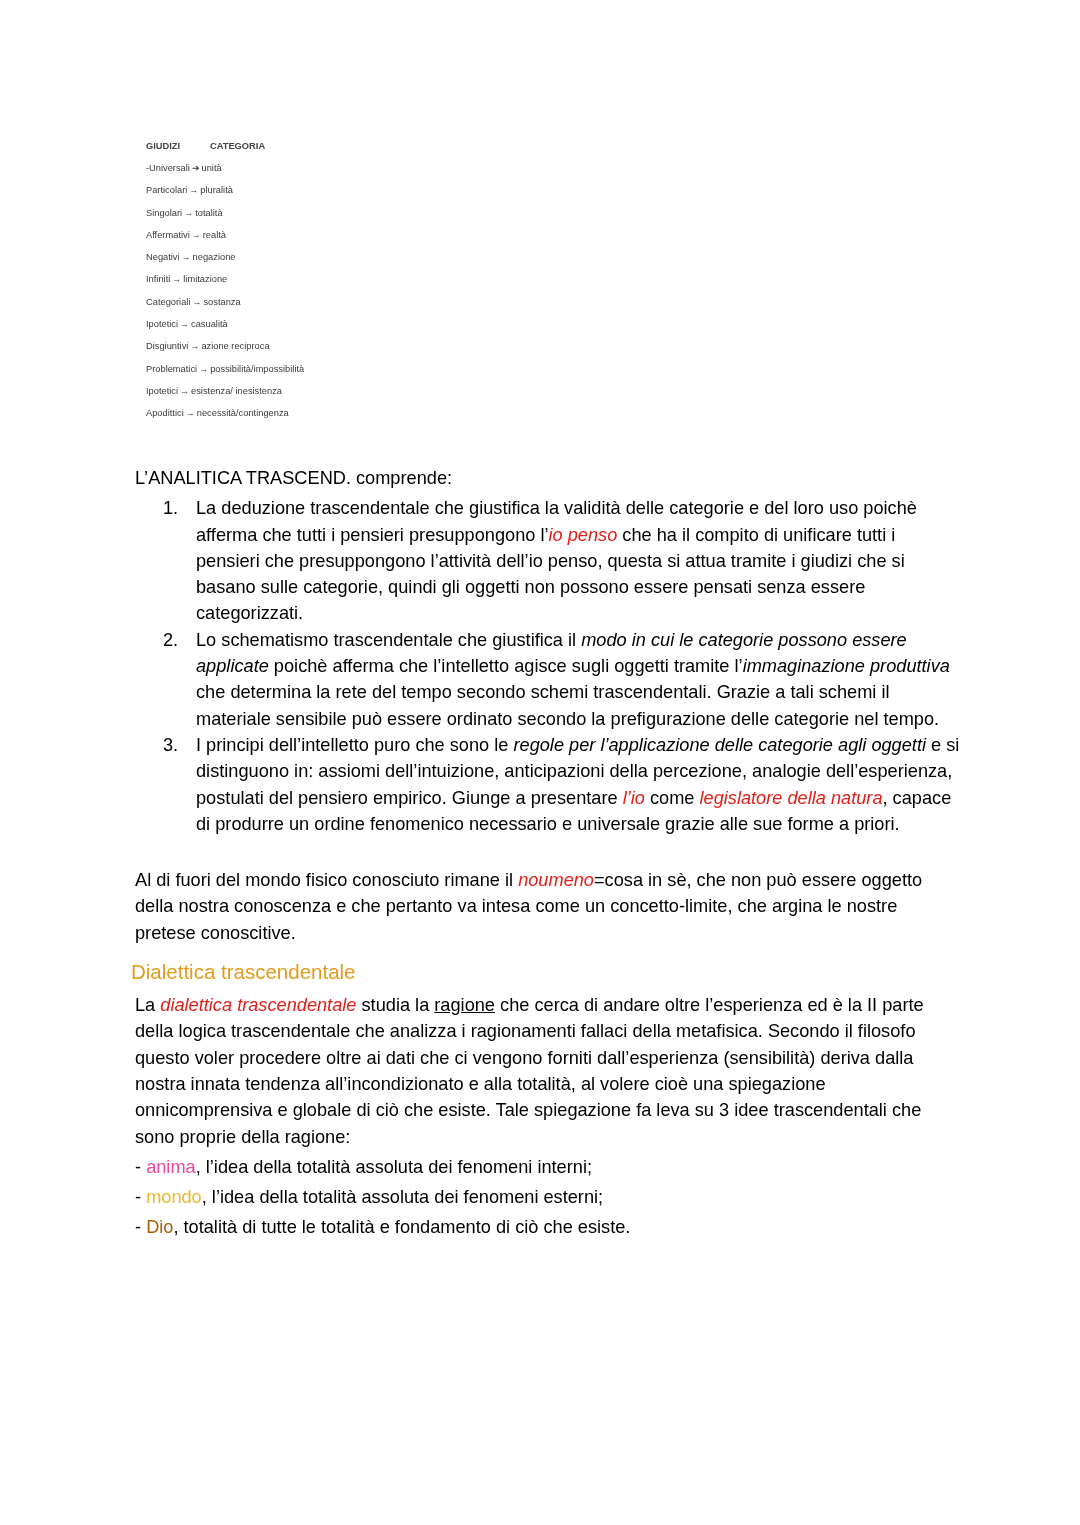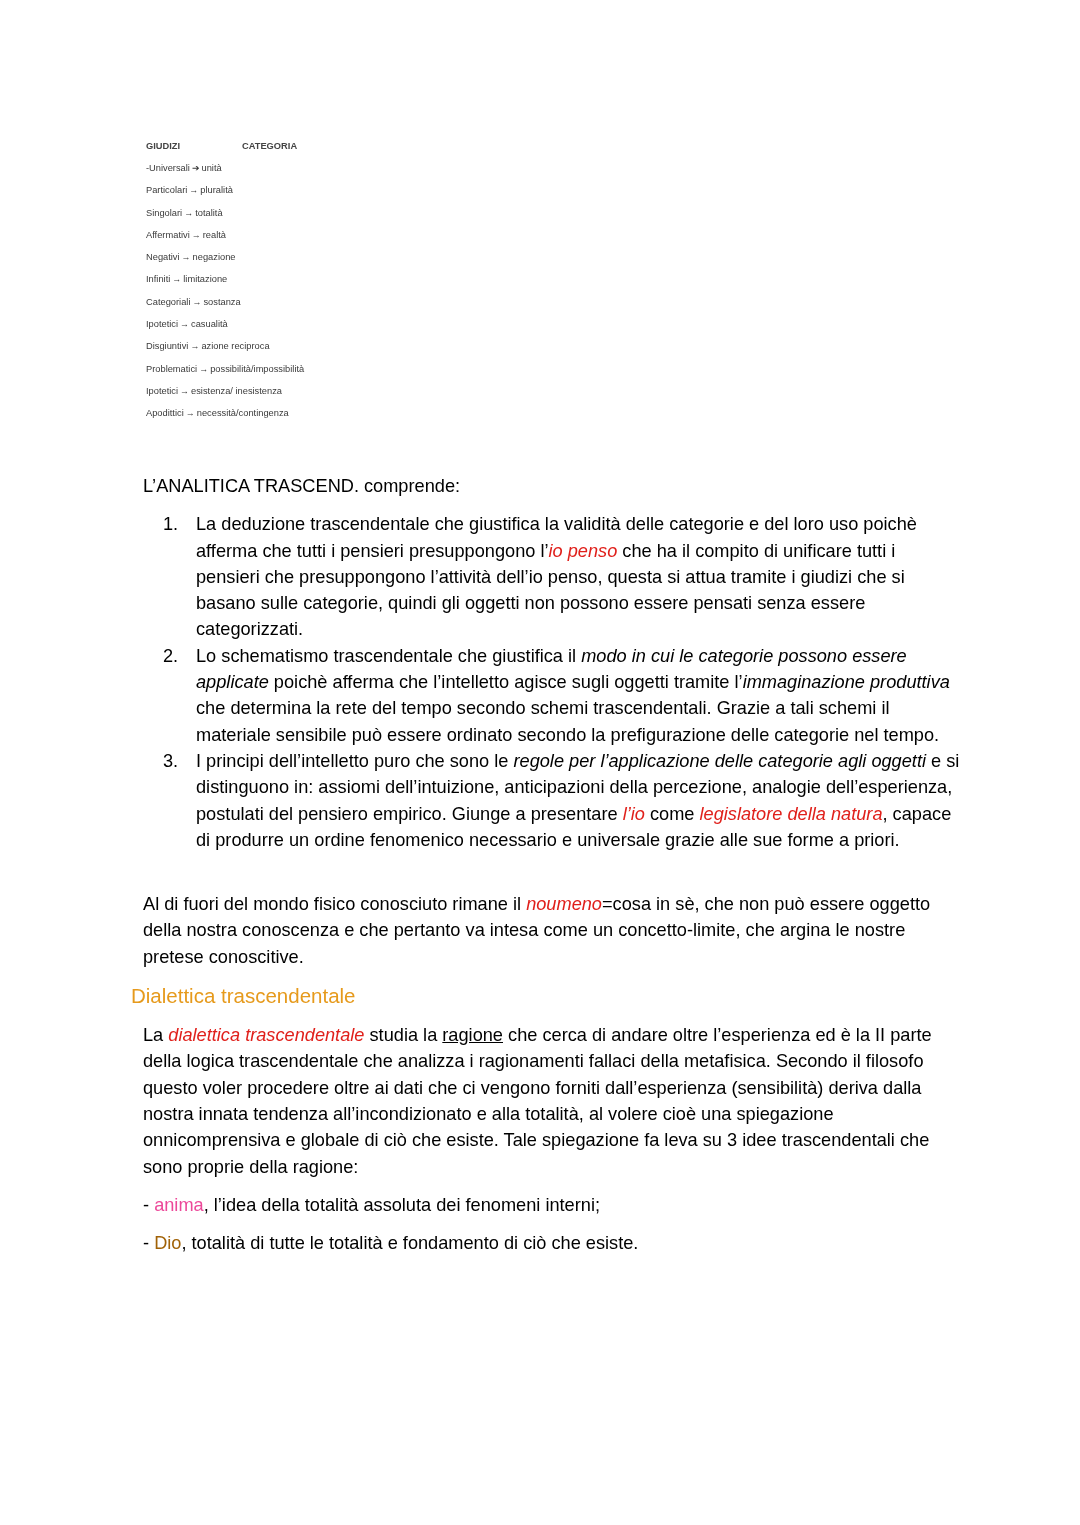--- a/index.html
+++ b/index.html
@@ -2,28 +2,28 @@
 <html><head>
   <meta charset="utf-8">
   <style>
     html, body { margin: 0; padding: 0; background: #ffffff; }
     body { width: 1080px; height: 1525px; position: relative; overflow: hidden;
            font-family: "Liberation Sans", sans-serif; color: #000; }
 
     
     .judg-table { position: absolute; left: 146px; top: 139px; width: 220px;
                   font-family: "Liberation Sans", sans-serif; font-size: 9.3px; color: #333; }
-    .judg-head { display: flex; font-weight: bold; color: #444; height: 14px; line-height: 14px; margin-bottom: 8px; gap: 32px; }
+    .judg-head { display: flex; font-weight: bold; color: #444; height: 14px; line-height: 14px; margin-bottom: 8px; }
     .judg-head .h1 { width: 64px; }
     .judg-row { height: 22.3px; line-height: 14px; white-space: nowrap; color: #3a3a3a; }
     .judg-row .arrow { font-size: 9px; padding: 0 2px; }
 
     .content { position: absolute; left: 131px; top: 461px; width: 830px;
                font-size: 18.2px; line-height: 26.3px; }
-    .p { margin: 12px; }
+    .p { margin: 4px; }
     ol.sections { margin: 0; padding: 0; list-style: none; }
     ol.sections li { position: relative; padding-left: 65px; }
     ol.sections li .num { position: absolute; left: 32px; top: 0; }
     .red { color: #e0201b; font-style: italic; }
     .blue { color: #ec4899; }
     .yellow { color: #e8b931; }
     .purple { color: #a16207; }
     b { font-weight: normal; }
     i { font-style: italic; }
     u { text-decoration: underline; }
@@ -79,15 +79,18 @@
 
   <h2 class="h2">Dialettica trascendentale</h2>
 
   <p class="p">
     <span>La </span><span class="red">dialettica trascendentale</span><span> studia la </span><u>ragione</u><span> che cerca di andare oltre l’esperienza ed è la II parte della logica trascendentale che analizza i ragionamenti fallaci della metafisica. Secondo il filosofo questo voler procedere oltre ai dati che ci vengono forniti dall’esperienza (sensibilità) deriva dalla nostra innata tendenza all’incondizionato e alla totalità, al volere cioè una spiegazione onnicomprensiva e globale di ciò che esiste. Tale spiegazione fa leva su </span><b>3 idee trascendentali</b><span> che sono proprie della ragione:</span>
   </p>
   <p class="p">
     <span>- </span><span class="blue">anima</span><span>, l’idea della totalità assoluta dei fenomeni interni;</span>
   </p>
   <p class="p">
+    <span>- </span><span class="yellow">mondo</span><span>, l’idea della totalità assoluta dei fenomeni esterni;</span>
+  </p>
+  <p class="p">
     <span>- </span><span class="purple">Dio</span><span>, totalità di tutte le totalità e fondamento di ciò che esiste.</span>
   </p>
 </div>
 
 </body></html>

